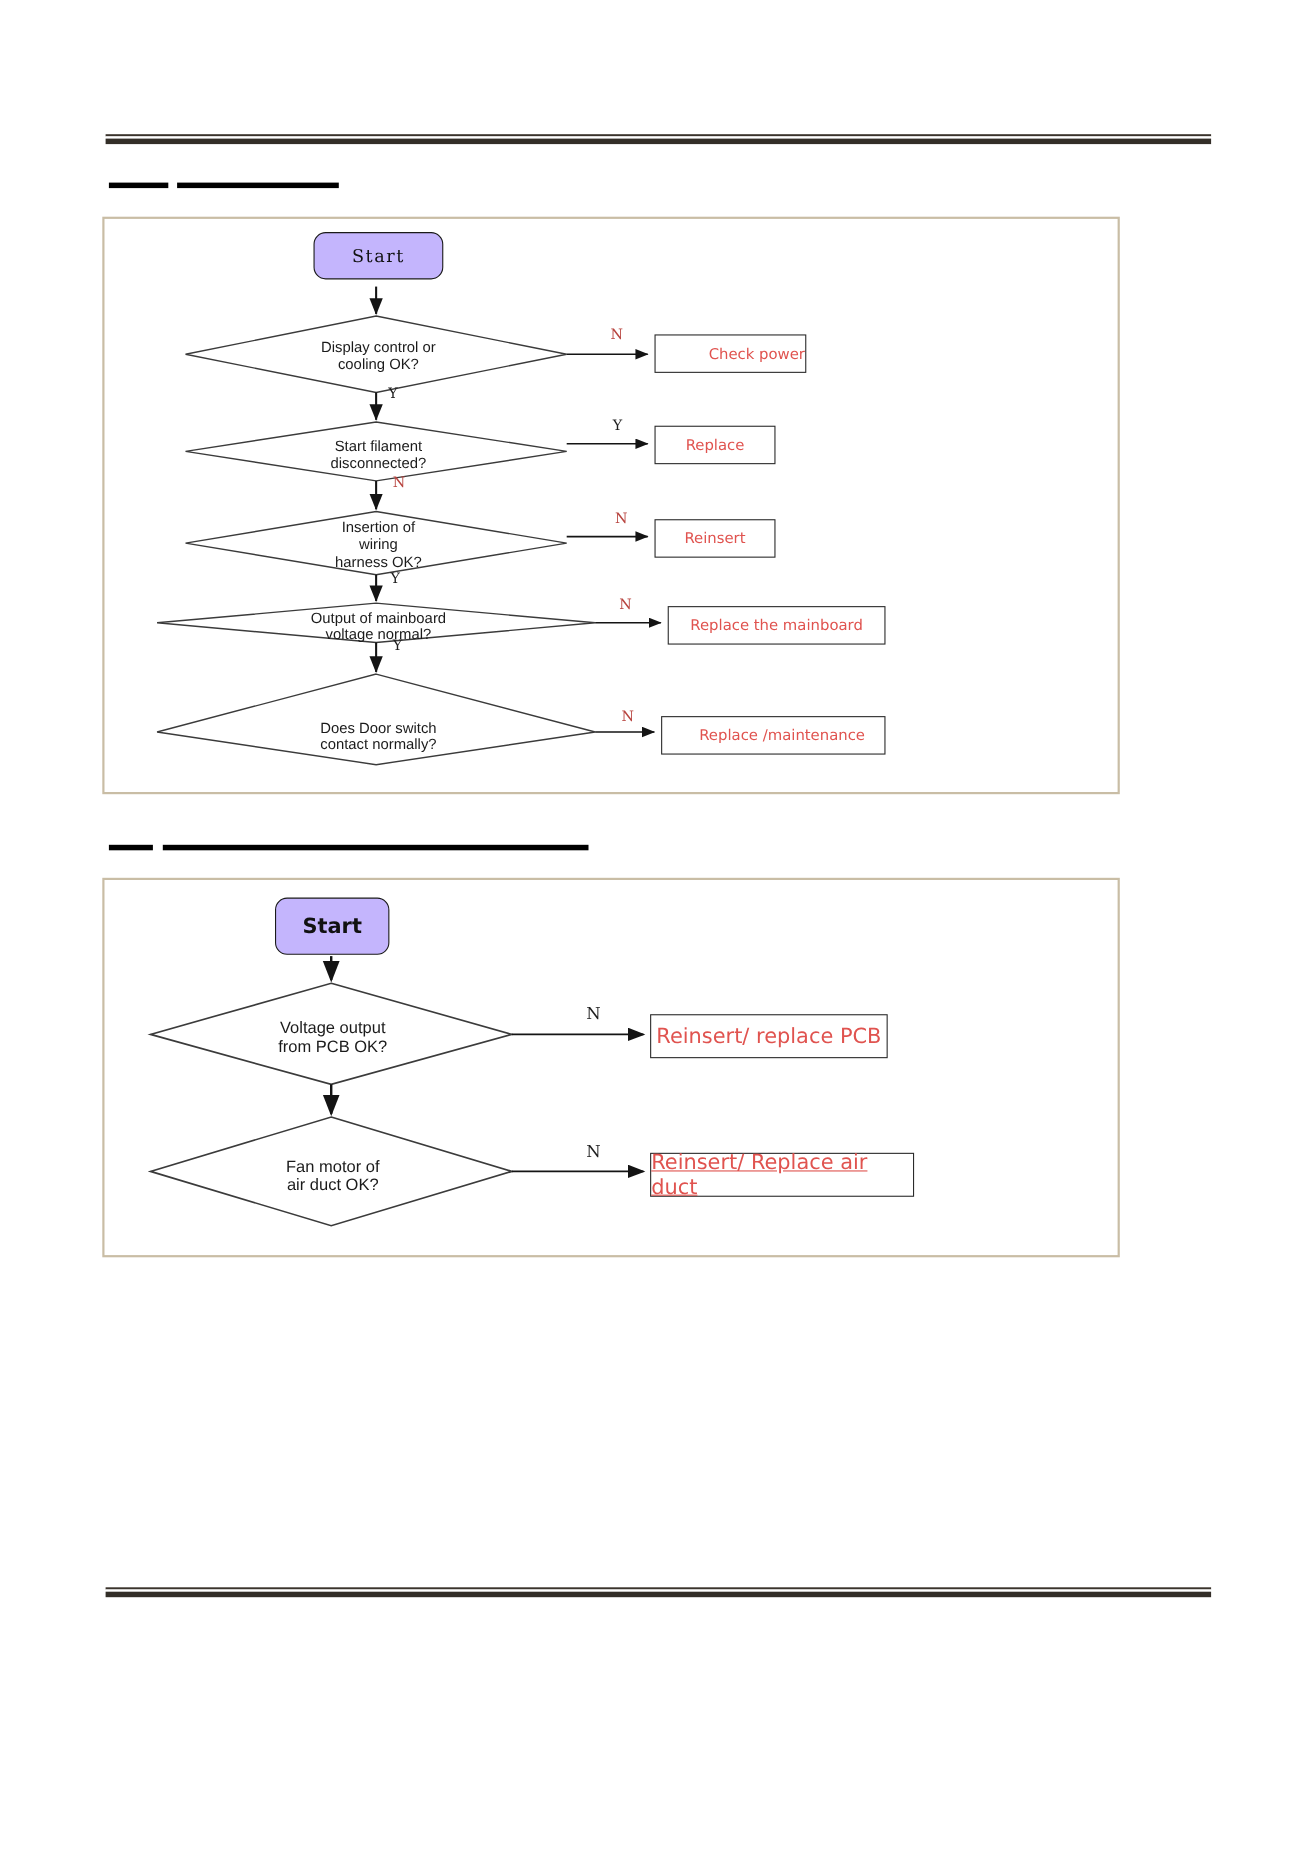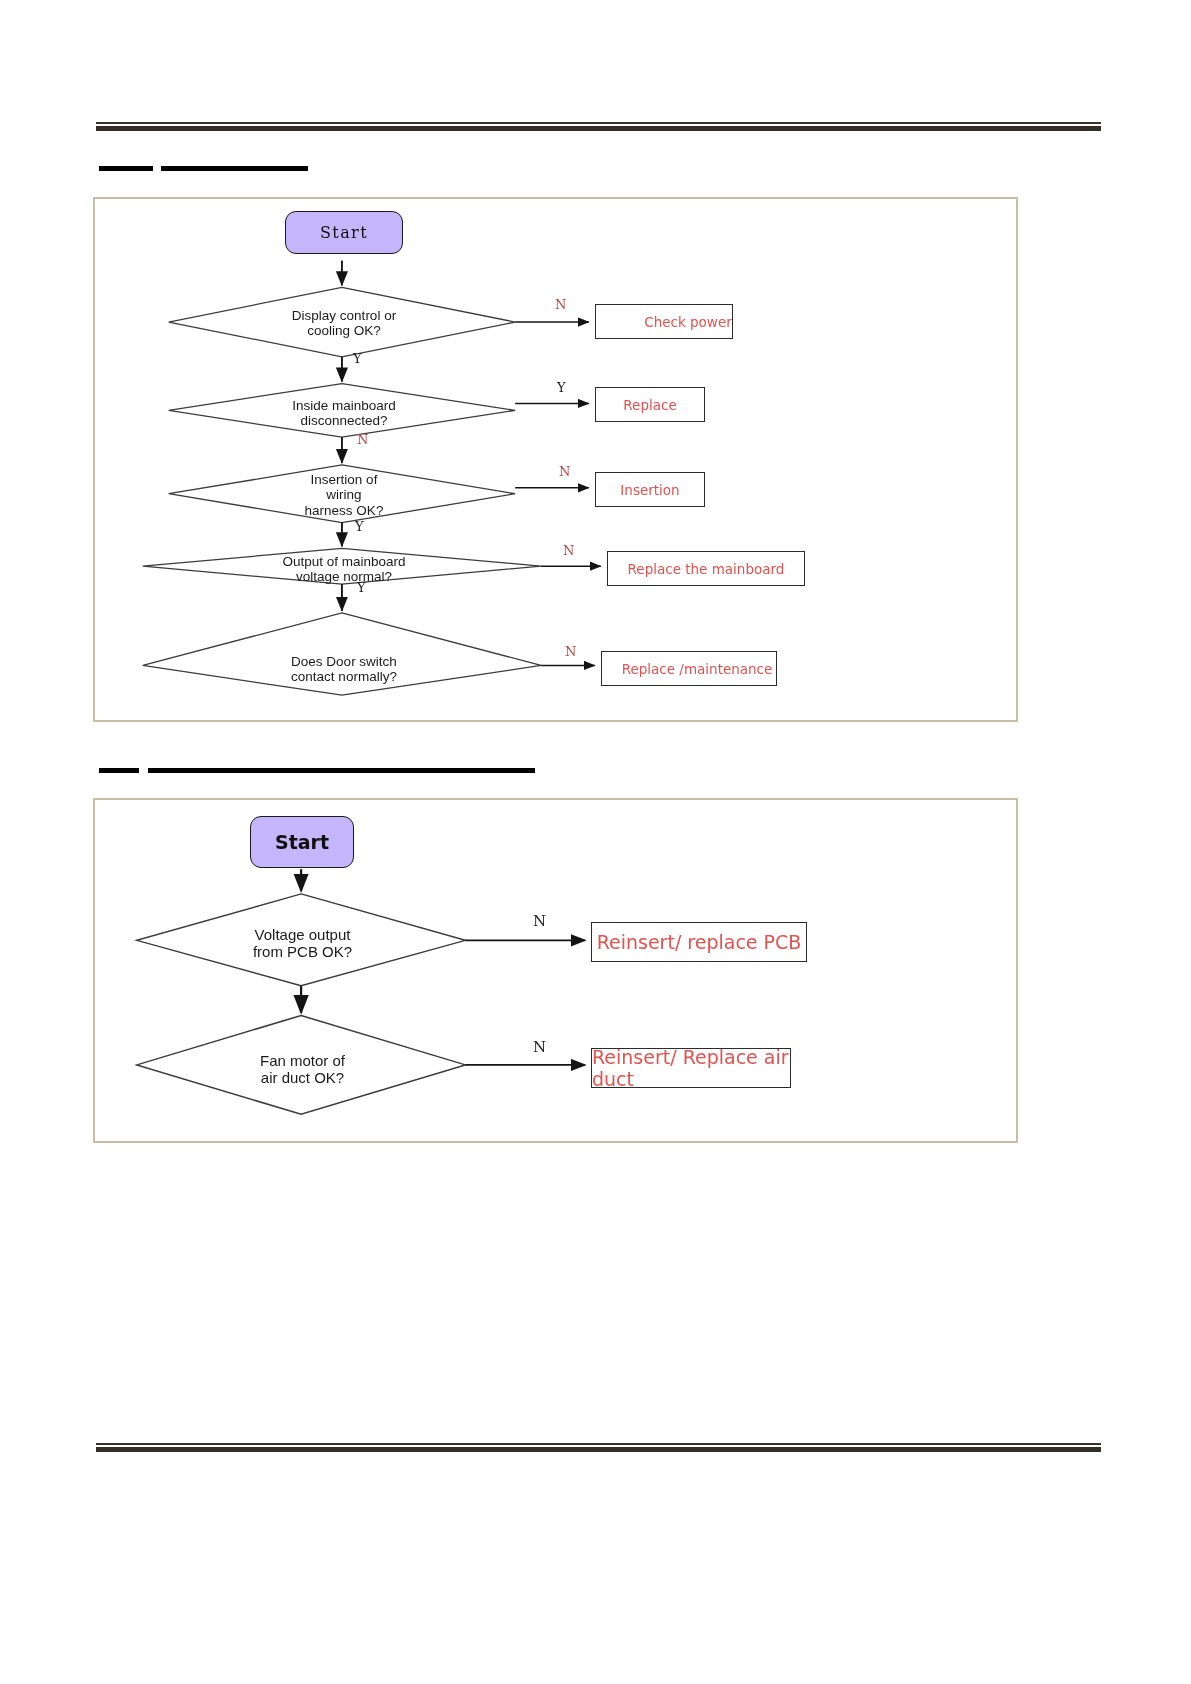--- a/index.html
+++ b/index.html
@@ -226,57 +226,57 @@
         <div>Display control or</div>
         <div>cooling OK?</div>
       </div>
     </div>
     <div class="branch-label" style="left:460px; top:98px;">N</div>
     <div class="branch-label dark" style="left:258px; top:152px;">Y</div>
     <div class="action-box size-a" style="left:500px; top:105px; width:138px; height:35px;padding-left:48px;">Check power</div>
 
     <div class="decision-label size-a" style="left:150px; top:190px; width:198px; height:48px;">
       <div>
-        <div>Inside mainboard</div>
+        <div>Start filament</div>
         <div>disconnected?</div>
       </div>
     </div>
     <div class="branch-label dark" style="left:462px; top:181px;">Y</div>
     <div class="branch-label" style="left:262px; top:233px;">N</div>
     <div class="action-box size-a" style="left:500px; top:188px; width:110px; height:35px;">Replace</div>
 
     <div class="decision-label size-a" style="left:160px; top:265px; width:178px; height:62px;">
       <div>
         <div>Insertion of</div>
         <div>wiring</div>
         <div>harness OK?</div>
       </div>
     </div>
     <div class="branch-label" style="left:464px; top:265px;">N</div>
     <div class="branch-label dark" style="left:260px; top:320px;">Y</div>
-    <div class="action-box size-a" style="left:500px; top:273px; width:110px; height:35px;">Insertion</div>
+    <div class="action-box size-a" style="left:500px; top:273px; width:110px; height:35px;">Reinsert</div>
 
     <div class="decision-label size-a" style="left:148px; top:347px; width:202px; height:46px;">
       <div>
         <div>Output of mainboard</div>
         <div>voltage normal?</div>
       </div>
     </div>
     <div class="branch-label" style="left:468px; top:344px;">N</div>
     <div class="branch-label dark" style="left:262px; top:381px;">Y</div>
     <div class="action-box size-a" style="left:512px; top:352px; width:198px; height:35px;">Replace the mainboard</div>
 
     <div class="decision-label size-a" style="left:148px; top:446px; width:202px; height:48px;">
       <div>
         <div>Does Door switch</div>
         <div>contact normally?</div>
       </div>
     </div>
     <div class="branch-label" style="left:470px; top:445px;">N</div>
-    <div class="action-box size-a" style="left:506px; top:452px; width:176px; height:35px;padding-left:16px;">Replace /maintenance</div>
+    <div class="action-box size-a" style="left:506px; top:452px; width:204px; height:35px;padding-left:16px;">Replace /maintenance</div>
 
   </div>
 </div>
 
 <div class="heading-redaction" id="section-heading-2">
   <div class="redaction-bar bar-a"></div>
   <div class="spacer"></div>
   <div class="redaction-bar bar-b"></div>
 </div>
 
@@ -314,21 +314,21 @@
     <div class="branch-label big dark" style="left:438px; top:112px;">N</div>
     <div class="action-box size-b" style="left:496px; top:122px; width:216px; height:40px;">Reinsert/ replace PCB</div>
 
     <div class="decision-label size-b" style="left:110px; top:244px; width:195px; height:50px;">
       <div>
         <div>Fan motor of</div>
         <div>air duct OK?</div>
       </div>
     </div>
     <div class="branch-label big dark" style="left:438px; top:238px;">N</div>
-    <div class="action-box size-b" style="left:496px; top:248px; width:200px; height:40px;">Reinsert/ Replace air duct</div>
+    <div class="action-box size-b" style="left:496px; top:248px; width:240px; height:40px;text-decoration:underline;">Reinsert/ Replace air duct</div>
 
   </div>
 </div>
 
 <div class="rule" id="footer-rule">
   <div class="thin"></div>
   <div class="gap"></div>
   <div class="thick"></div>
 </div>
 

